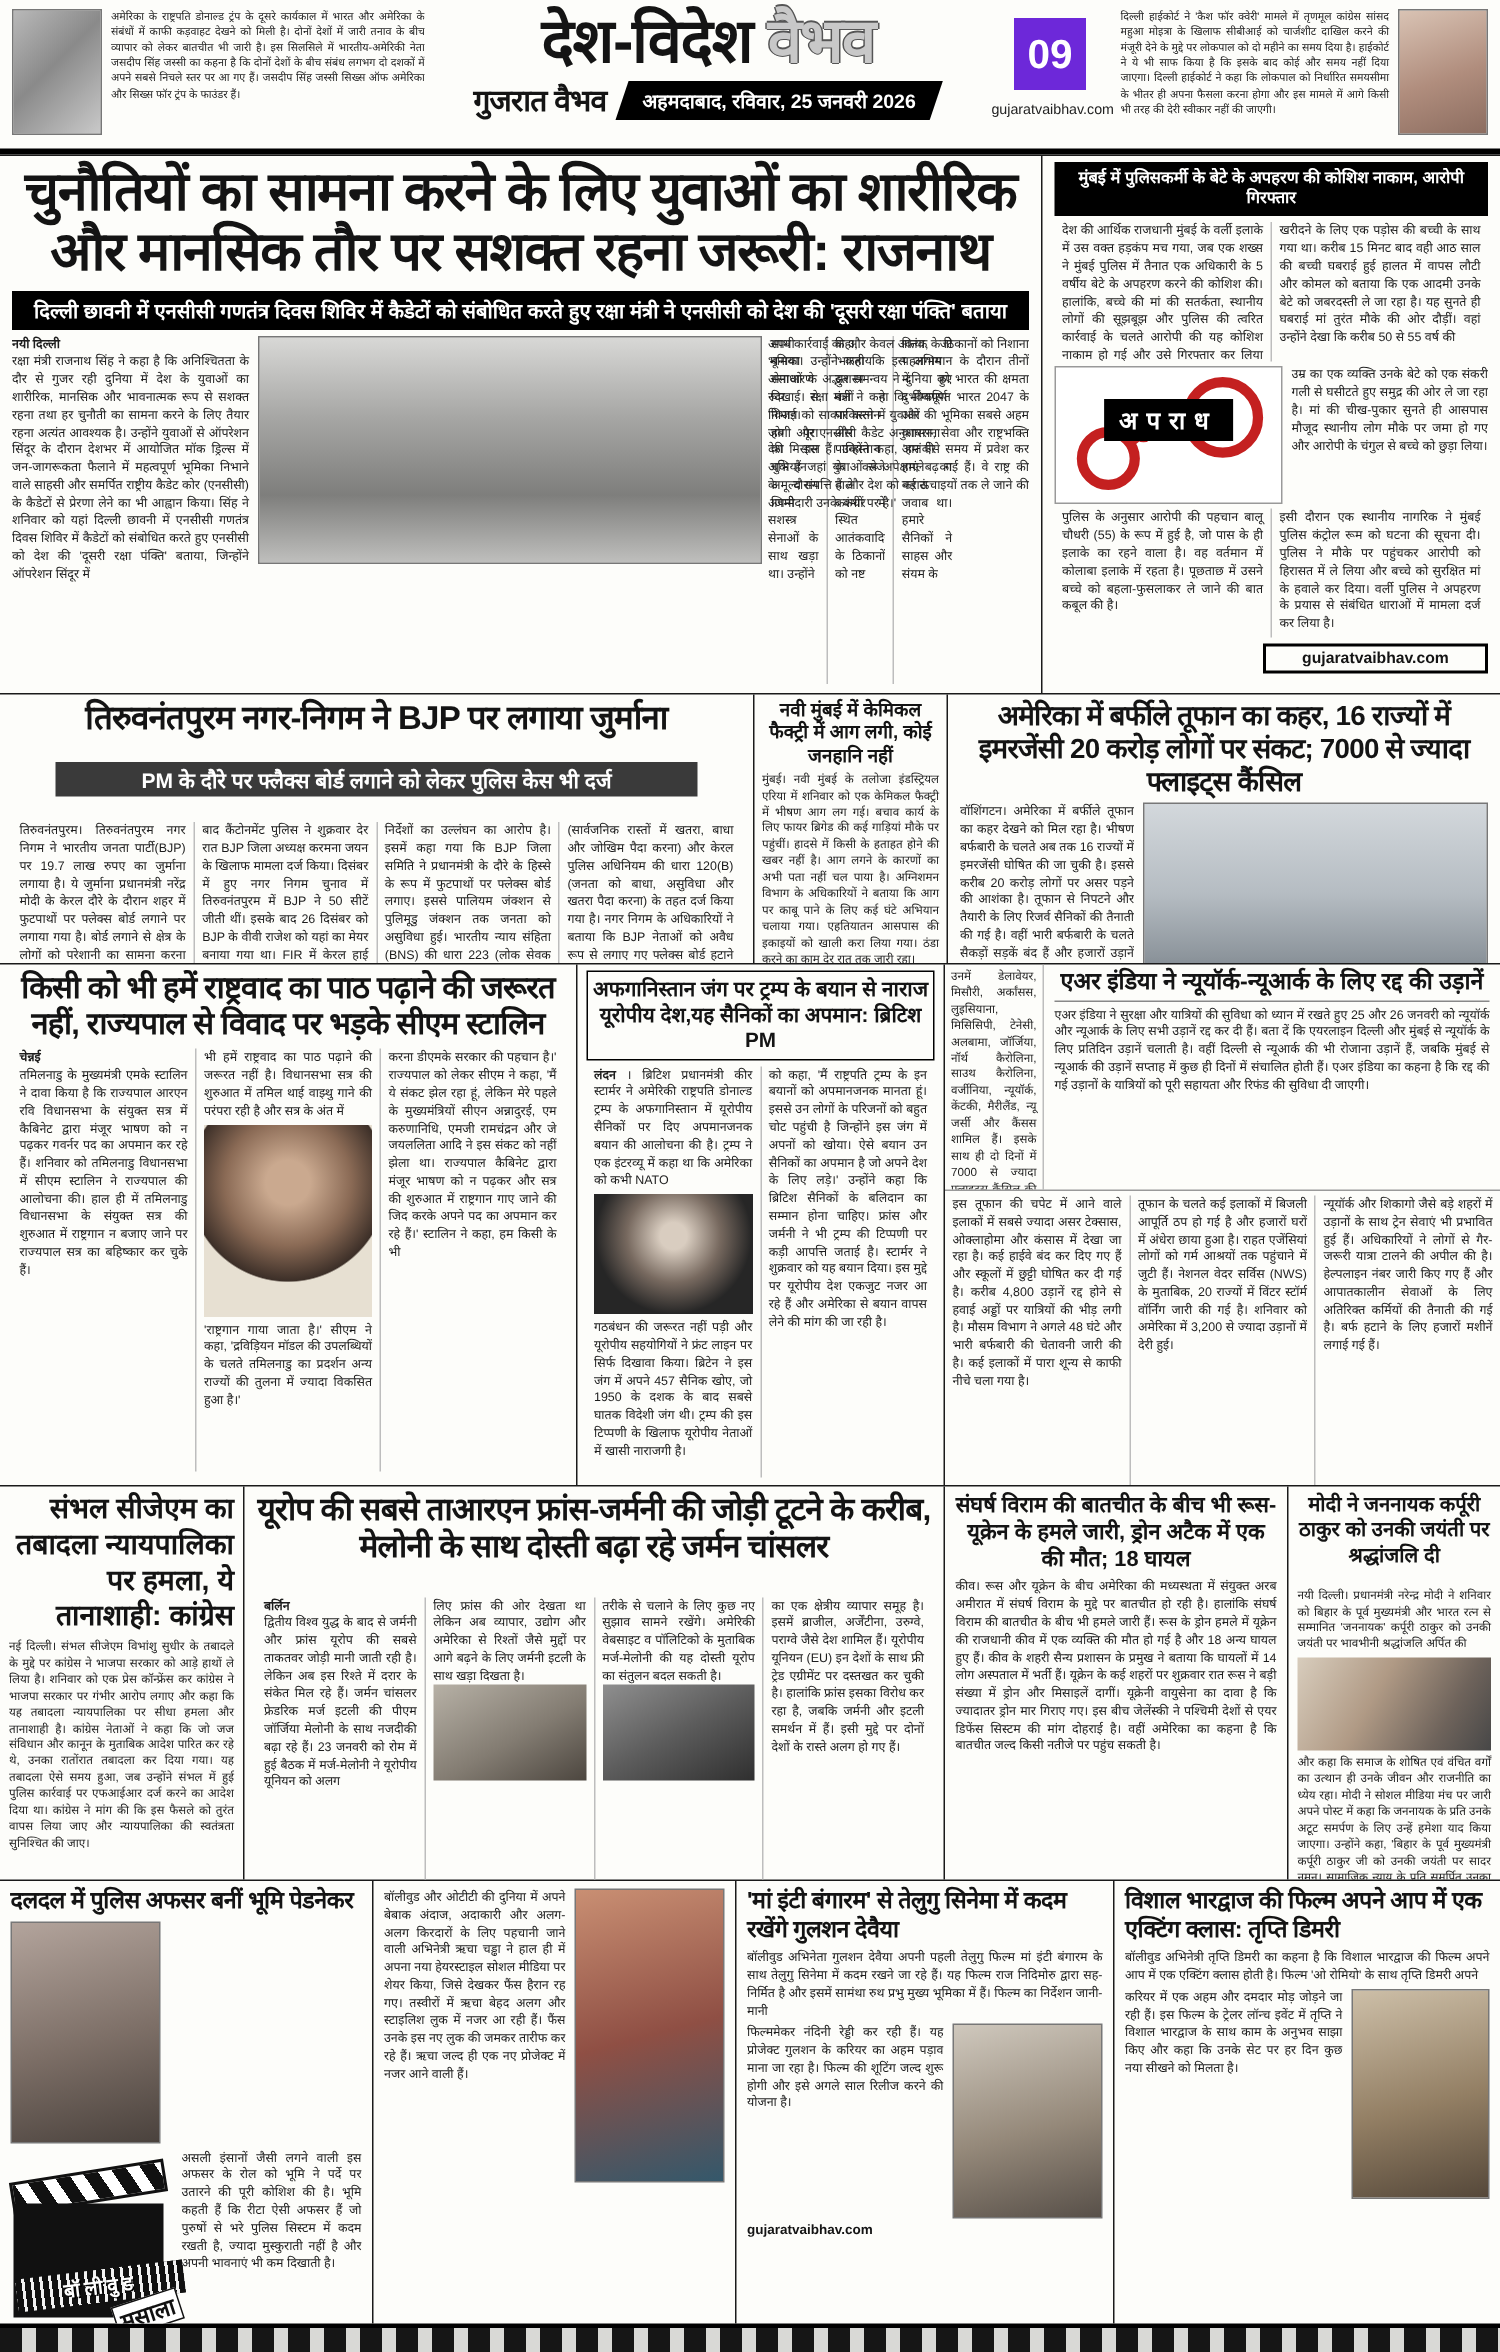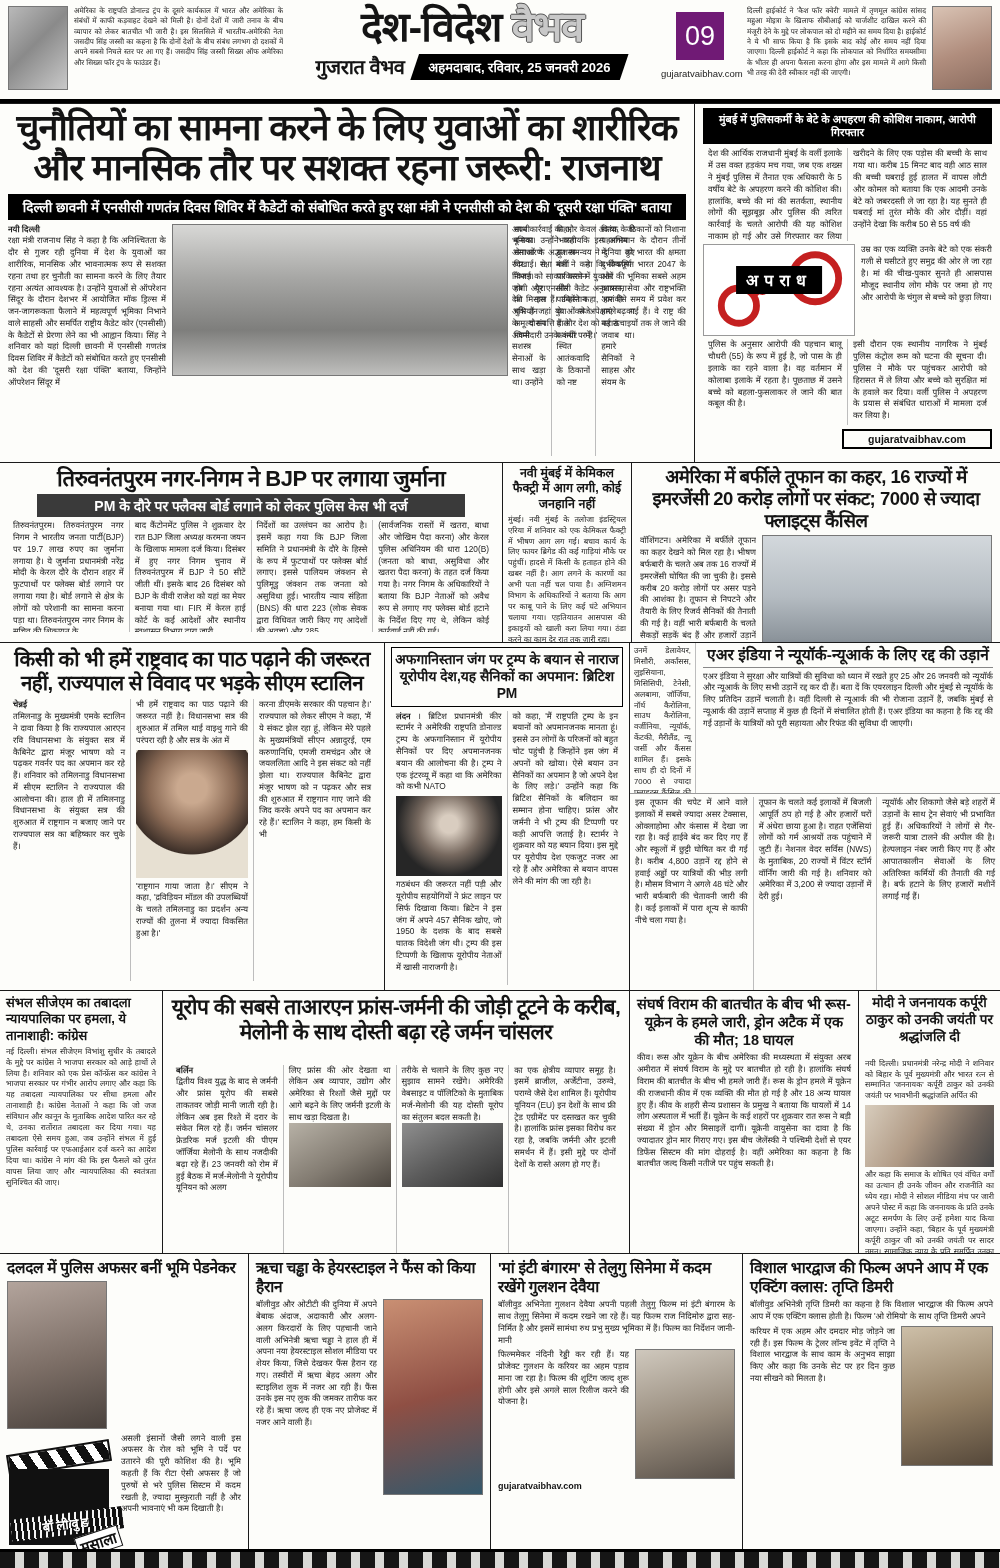--- a/index.html
+++ b/index.html
@@ -24,21 +24,21 @@
   .ear-ph.woman{background:linear-gradient(160deg,#d9c3b4,#b08d7d 55%,#8c6d60)}
   .ear-txt{flex:1;font-size:7.2px;line-height:1.44;text-align:justify;color:#222}
   .mast{width:372px;text-align:center}
   .mast-title{font-size:41px;font-weight:800;letter-spacing:-1px;line-height:1.05;white-space:nowrap}
   .mast-t2{color:#c8c8c8;text-shadow:-1px 0 #555,1px 0 #555,0 -1px #555,0 1px #555}
   .mast-row{display:flex;align-items:flex-end;justify-content:center;gap:6px;margin-top:4px}
   .edition{font-size:20px;font-weight:800;letter-spacing:-0.5px}
   .dateband{background:#000;color:#fff;font-size:13px;font-weight:700;padding:4px 18px;
             clip-path:polygon(4% 0,100% 0,96% 100%,0 100%)}
   .pagecol{width:78px;text-align:center}
-  .pagebox{width:48px;height:48px;background:#701a75;color:#fff;font-size:27px;font-weight:400;
+  .pagebox{width:48px;height:48px;background:#6d28d9;color:#fff;font-size:27px;font-weight:700;
            display:flex;align-items:center;justify-content:center;margin:6px auto 8px auto}
   .site{font-size:9.5px;color:#222;white-space:nowrap}
 
   
   .lead-band{height:359px}
   .lead-left{width:694px;padding:4px 8px 2px 8px;overflow:hidden}
   .lead-h{font-size:36px;font-weight:800;line-height:1.12;letter-spacing:-1px;text-align:center}
   .black-bar{background:#000;color:#fff;font-size:13.5px;font-weight:700;text-align:center;
              padding:4px 2px;margin:5px 0 4px 0}
   .lead-body{display:flex;gap:6px;height:232px;overflow:hidden}
@@ -60,21 +60,21 @@
   .crime-txt{flex:1;overflow:hidden}
   .kid-cols2{margin-top:3px;height:86px}
   .web-box{border:2px solid #000;width:150px;margin:4px 0 0 auto;text-align:center;
            font-size:10.5px;font-weight:700;padding:2px}
 
   
   .band1{height:180px}
   .tiru{width:502px;padding:3px 8px;overflow:hidden}
   .tiru-h{font-size:22px;font-weight:800;letter-spacing:-0.5px;text-align:center;line-height:1.15}
   .gray-bar{background:#3a3a3a;color:#fff;font-size:14px;font-weight:700;text-align:center;
-            width:88%;margin:3px auto;padding:2px}
+            width:88%;margin:17px auto;padding:2px}
   .tiru-cols{height:112px}
   .chem{width:128px;padding:3px 5px;overflow:hidden}
   .chem-h{font-size:12.5px;font-weight:800;text-align:center;line-height:1.22;margin-bottom:3px}
   .storm{flex:1;padding:3px 8px;overflow:hidden}
   .storm-h{font-size:18.5px;font-weight:800;letter-spacing:-0.5px;text-align:center;line-height:1.18}
   .storm-row{display:flex;gap:6px;margin-top:4px;height:122px}
   .storm-c1{width:116px;overflow:hidden}
   .snow{flex:1;background:linear-gradient(180deg,#d3d8dc 0%,#b5bcc2 50%,#8d959c 85%,#757d84)}
 
   
@@ -95,21 +95,21 @@
   .r2a{display:flex;height:150px}
   .storm-cont{width:66px;padding:3px 4px;overflow:hidden;border-right:1px solid #bdbdbd}
   .airindia{flex:1;padding:3px 7px;overflow:hidden}
   .air-h{font-size:15.5px;font-weight:800;text-align:center;line-height:1.2;border-bottom:1px solid #888;
          padding-bottom:2px;margin-bottom:3px}
   .r2b{flex:1;border-top:1px solid #999;padding-top:3px}
 
   
   .band3{height:263px}
   .sambhal{width:162px;padding:4px 6px;overflow:hidden}
-  .sambhal-h{font-size:13px;font-weight:800;text-align:left;line-height:1.25;margin-bottom:3px}
+  .sambhal-h{font-size:19px;font-weight:800;text-align:right;line-height:1.25;margin-bottom:3px}
   .europe{width:468px;border-left:1px solid #1a1a1a;border-right:1px solid #1a1a1a;padding:4px 8px;overflow:hidden}
   .europe-h{font-size:21px;font-weight:800;letter-spacing:-0.5px;text-align:center;line-height:1.18}
   .europe-cols{margin-top:20px;height:196px}
   .eur-ph1{width:100%;height:64px;background:linear-gradient(150deg,#8f8f8f,#5c5c5c 50%,#2f2f2f)}
   .eur-ph2{width:100%;height:64px;background:linear-gradient(150deg,#b7b1a6,#837c72 55%,#4c463f)}
   .ukraine{width:228px;padding:4px 7px;overflow:hidden}
   .ukr-h{font-size:14.5px;font-weight:800;text-align:center;line-height:1.25;margin-bottom:3px}
   .modi{flex:1;border-left:1px solid #1a1a1a;padding:4px 6px;overflow:hidden}
   .modi-h{font-size:13.5px;font-weight:700;text-align:center;line-height:1.25;margin-bottom:13px}
   .modi-ph{width:100%;height:62px;margin:3px 0;
@@ -341,21 +341,20 @@
         <div class="clapper">
           <div class="clap-top"></div>
           <div class="clap-body"></div>
           <div class="clap-strip">बॉलीवुड</div>
           <div class="clap-masala">मसाला</div>
         </div>
         <div class="bw-txt bt">असली इंसानों जैसी लगने वाली इस अफसर के रोल को भूमि ने पर्दे पर उतारने की पूरी कोशिश की है। भूमि कहती हैं कि रीटा ऐसी अफसर हैं जो पुरुषों से भरे पुलिस सिस्टम में कदम रखती है, ज्यादा मुस्कुराती नहीं है और अपनी भावनाएं भी कम दिखाती है।</div>
       </div>
     </div>
     <div class="b2">
-      <div class="bw-h">ऋचा चड्ढा के हेयरस्टाइल ने फैंस को किया हैरान</div>
       <div class="bw-row">
         <div class="bw-txt bt">बॉलीवुड और ओटीटी की दुनिया में अपने बेबाक अंदाज, अदाकारी और अलग-अलग किरदारों के लिए पहचानी जाने वाली अभिनेत्री ऋचा चड्ढा ने हाल ही में अपना नया हेयरस्टाइल सोशल मीडिया पर शेयर किया, जिसे देखकर फैंस हैरान रह गए। तस्वीरों में ऋचा बेहद अलग और स्टाइलिश लुक में नजर आ रही हैं। फैंस उनके इस नए लुक की जमकर तारीफ कर रहे हैं। ऋचा जल्द ही एक नए प्रोजेक्ट में नजर आने वाली हैं।</div>
         <div class="bw-ph ph ph-richa" style="height:196px"></div>
       </div>
     </div>
     <div class="b3">
       <div class="bw-h">'मां इंटी बंगारम' से तेलुगु सिनेमा में कदम रखेंगे गुलशन देवैया</div>
       <div class="bt">बॉलीवुड अभिनेता गुलशन देवैया अपनी पहली तेलुगु फिल्म मां इंटी बंगारम के साथ तेलुगु सिनेमा में कदम रखने जा रहे हैं। यह फिल्म राज निदिमोरु द्वारा सह-निर्मित है और इसमें सामंथा रुथ प्रभु मुख्य भूमिका में हैं। फिल्म का निर्देशन जानी-मानी</div>
       <div class="bw-row" style="margin-top:3px">
         <div class="bw-txt bt">फिल्ममेकर नंदिनी रेड्डी कर रही हैं। यह प्रोजेक्ट गुलशन के करियर का अहम पड़ाव माना जा रहा है। फिल्म की शूटिंग जल्द शुरू होगी और इसे अगले साल रिलीज करने की योजना है।</div>

